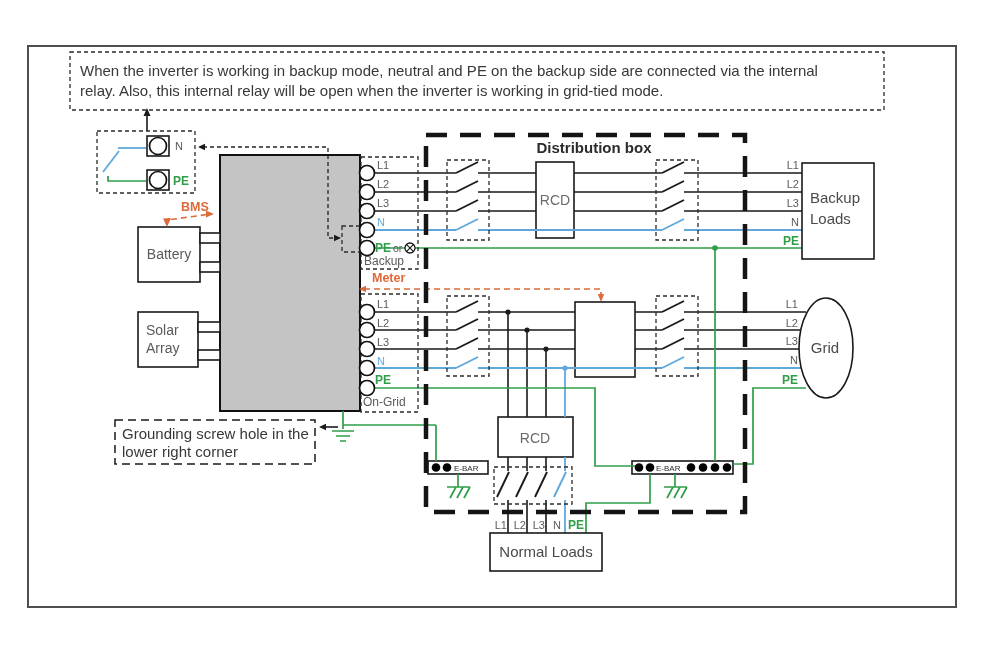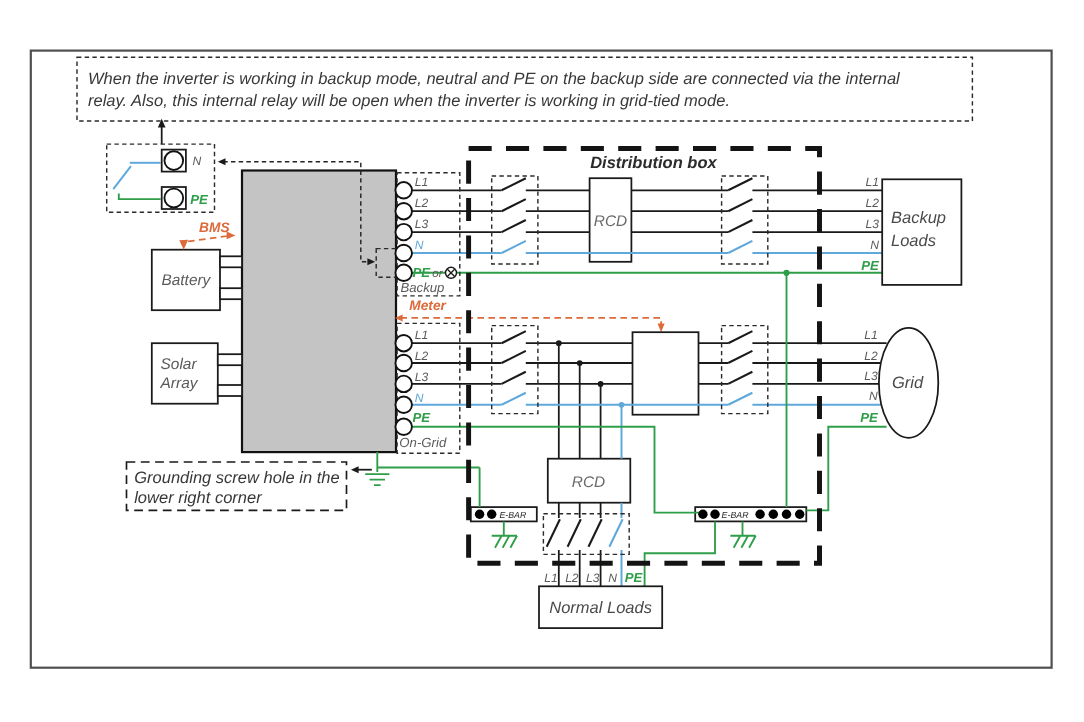--- a/index.html
+++ b/index.html
@@ -1,17 +1,17 @@
 <!DOCTYPE html>
 <html><head>
 <meta charset="utf-8">
 <style>
   html,body{margin:0;padding:0;background:#ffffff;}
   .stage{position:relative;width:985px;height:656px;background:#fff;
-         font-family:"Liberation Sans", sans-serif;font-style:italic;}
+         font-family:"Liberation Sans", sans-serif;}
   svg{display:block}
   
   .frame{fill:#fff;stroke:#4f4f4f;stroke-width:2;}
   .boxw{fill:#ffffff;stroke:#1a1a1a;stroke-width:1.6;}
   .inv{fill:#c4c4c4;stroke:#111;stroke-width:2;}
   .dashbox{fill:none;stroke:#2b2b2b;stroke-width:1.3;stroke-dasharray:4 3;}
   .dashbox2{fill:none;stroke:#1a1a1a;stroke-width:1.5;stroke-dasharray:8 5;}
   .distborder{fill:none;stroke:#141414;stroke-width:4.5;stroke-dasharray:21 13;}
   .wk{stroke:#1a1a1a;stroke-width:1.6;fill:none;}
   .wb{stroke:#5fa8dc;stroke-width:1.8;fill:none;}

